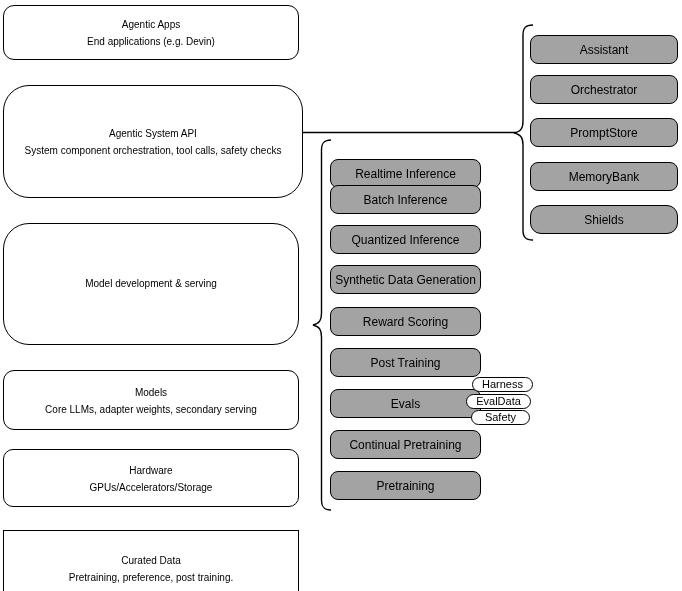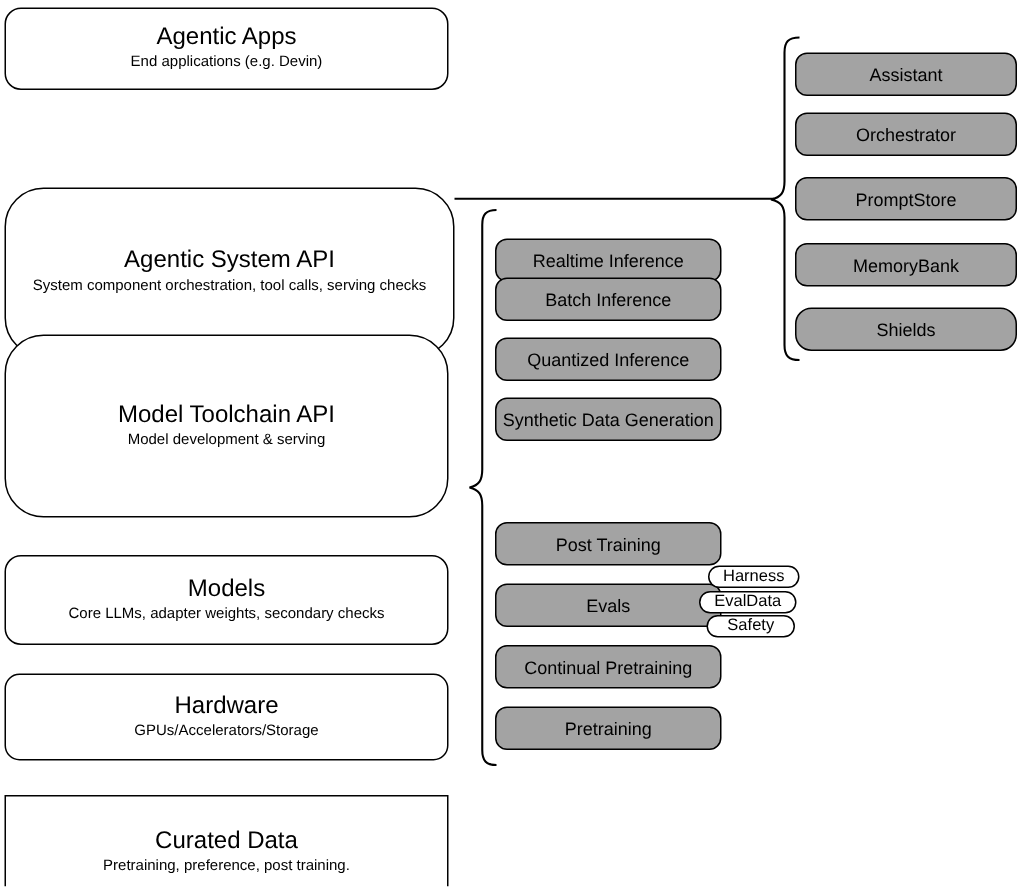--- a/index.html
+++ b/index.html
@@ -7,21 +7,21 @@
     position:relative;width:682px;height:591px;background:#ffffff;
     font-family:"Liberation Sans",sans-serif;color:#000;overflow:hidden;
   }
   .overlay{position:absolute;left:0;top:0;width:682px;height:591px;pointer-events:none;}
   .lbox{
     position:absolute;left:3px;width:296px;box-sizing:border-box;
     border:1.6px solid #000;background:#fff;
     display:flex;flex-direction:column;align-items:center;justify-content:center;
     text-align:center;gap:4px;
   }
-  .lbox .t{font-size:16px;line-height:15px;white-space:nowrap;}
+  .lbox .t{font-size:10px;line-height:15px;white-space:nowrap;}
   .lbox .s{font-size:10px;line-height:12px;white-space:nowrap;}
   .mbox,.rbox{
     position:absolute;box-sizing:border-box;height:29px;
     border:1.6px solid #000;border-radius:8px;background:#a3a3a3;
     display:flex;align-items:center;justify-content:center;
     font-size:12px;white-space:nowrap;
   }
   .mbox{left:330px;width:151px;}
   .rbox{left:530px;width:148px;}
   .pill{
@@ -40,49 +40,49 @@
     <path d="M303 132.5 L516 132.5" stroke="#000" stroke-width="1.4" fill="none"></path>
     <path d="M533 25 C525.5 25 523 28 523 35 L523 121 C523 128 521 131.5 514 133 C521 134.5 523 138 523 145 L523 230 C523 237 525.5 240 533 240" stroke="#000" stroke-width="1.4" fill="none"></path>
     <path d="M331 140 C324 140 321.5 143 321.5 150 L321.5 313 C321.5 320 319.5 323.5 313 325 C319.5 326.5 321.5 330 321.5 337 L321.5 500 C321.5 507 324 510 331 510" stroke="#000" stroke-width="1.4" fill="none"></path>
   </svg>
 
   <div class="lbox" style="top:5px;height:55px;border-radius:11px;">
     <div class="t">Agentic Apps</div>
     <div class="s">End applications (e.g. Devin)</div>
   </div>
 
-  <div class="lbox" style="top:85px;height:113px;width:300px;border-radius:26px;margin-top:40px;">
+  <div class="lbox" style="top:85px;height:113px;width:300px;border-radius:26px;">
     <div class="t">Agentic System API</div>
-    <div class="s">System component orchestration, tool calls, serving checks</div>
+    <div class="s">System component orchestration, tool calls, safety checks</div>
   </div>
 
   <div class="lbox" style="top:223px;height:122px;border-radius:26px;">
-    <div class="t">Model Toolchain API</div>
     <div class="s">Model development &amp; serving</div>
   </div>
 
   <div class="lbox" style="top:370px;height:60px;border-radius:11px;">
     <div class="t">Models</div>
-    <div class="s">Core LLMs, adapter weights, secondary checks</div>
+    <div class="s">Core LLMs, adapter weights, secondary serving</div>
   </div>
 
   <div class="lbox" style="top:449px;height:58px;border-radius:10px;">
     <div class="t">Hardware</div>
     <div class="s">GPUs/Accelerators/Storage</div>
   </div>
 
   <div class="lbox" style="top:530px;height:76px;border-radius:0;">
     <div class="t">Curated Data</div>
     <div class="s">Pretraining, preference, post training.</div>
   </div>
 
   <div class="mbox" style="top:159px;">Realtime Inference</div>
   <div class="mbox" style="top:185px;">Batch Inference</div>
   <div class="mbox" style="top:225px;">Quantized Inference</div>
   <div class="mbox" style="top:265px;">Synthetic Data Generation</div>
+  <div class="mbox" style="top:307px;">Reward Scoring</div>
   <div class="mbox" style="top:348px;">Post Training</div>
   <div class="mbox" style="top:430px;">Continual Pretraining</div>
   <div class="mbox" style="top:389px;">Evals</div>
   <div class="mbox" style="top:471px;">Pretraining</div>
 
   <div class="pill" style="left:472px;top:377px;width:61px;">Harness</div>
   <div class="pill" style="left:466px;top:394px;width:65px;">EvalData</div>
   <div class="pill" style="left:471px;top:410px;width:59px;">Safety</div>
 
   <div class="rbox" style="top:35px;">Assistant</div>

